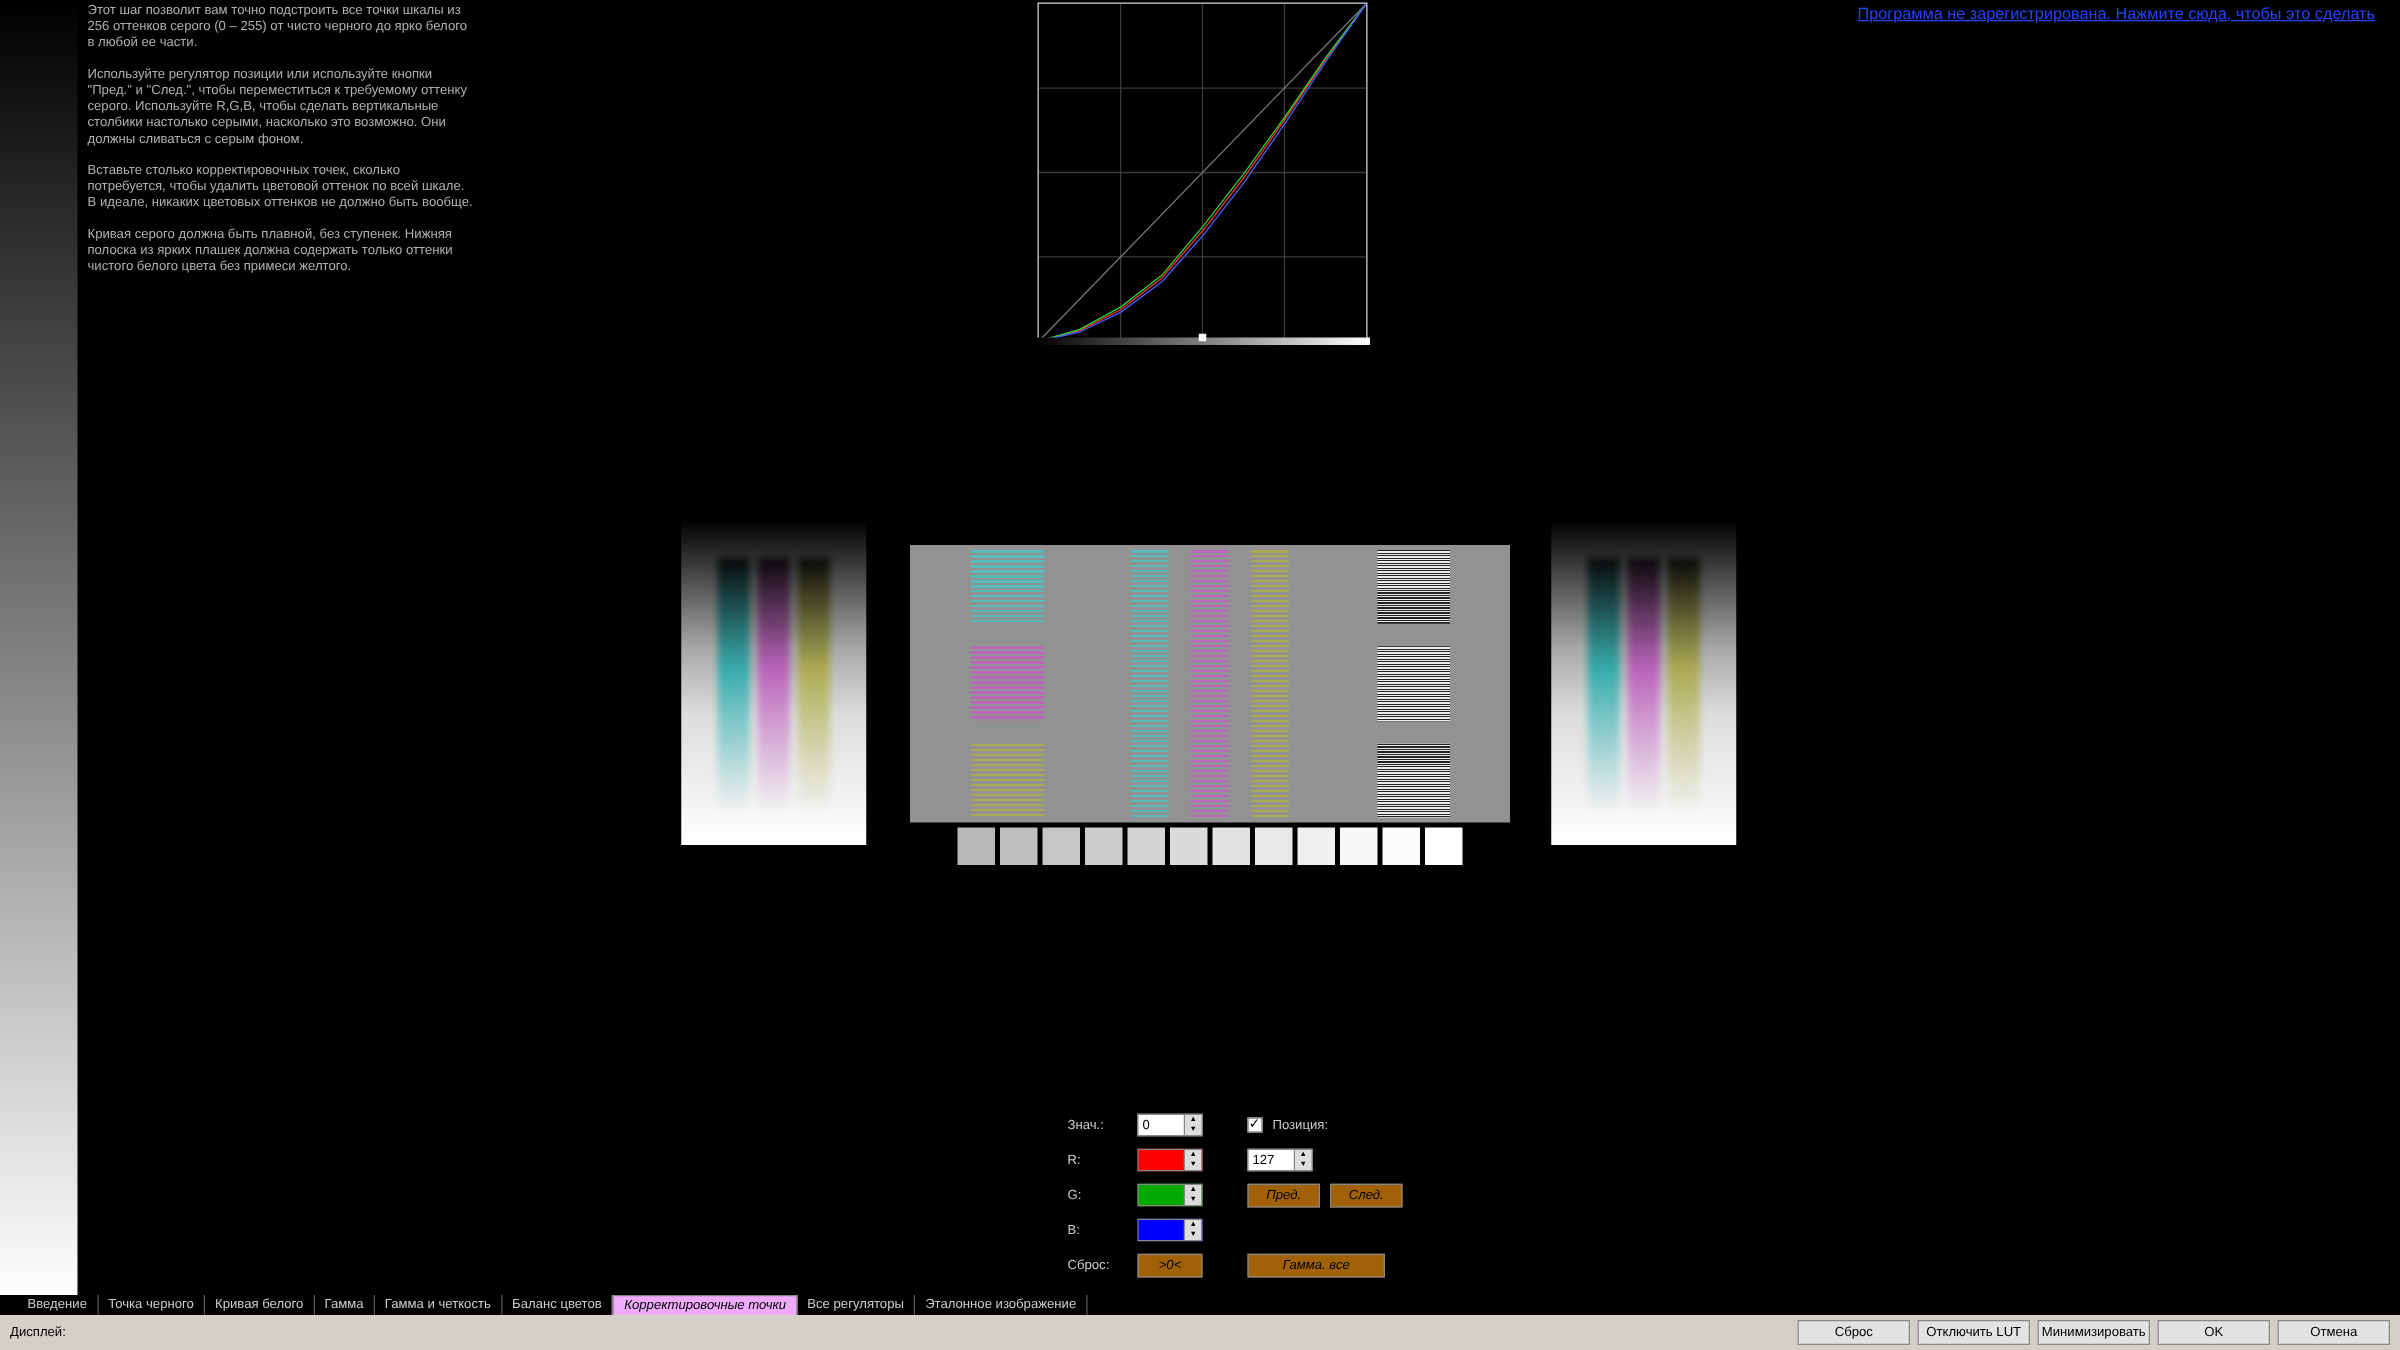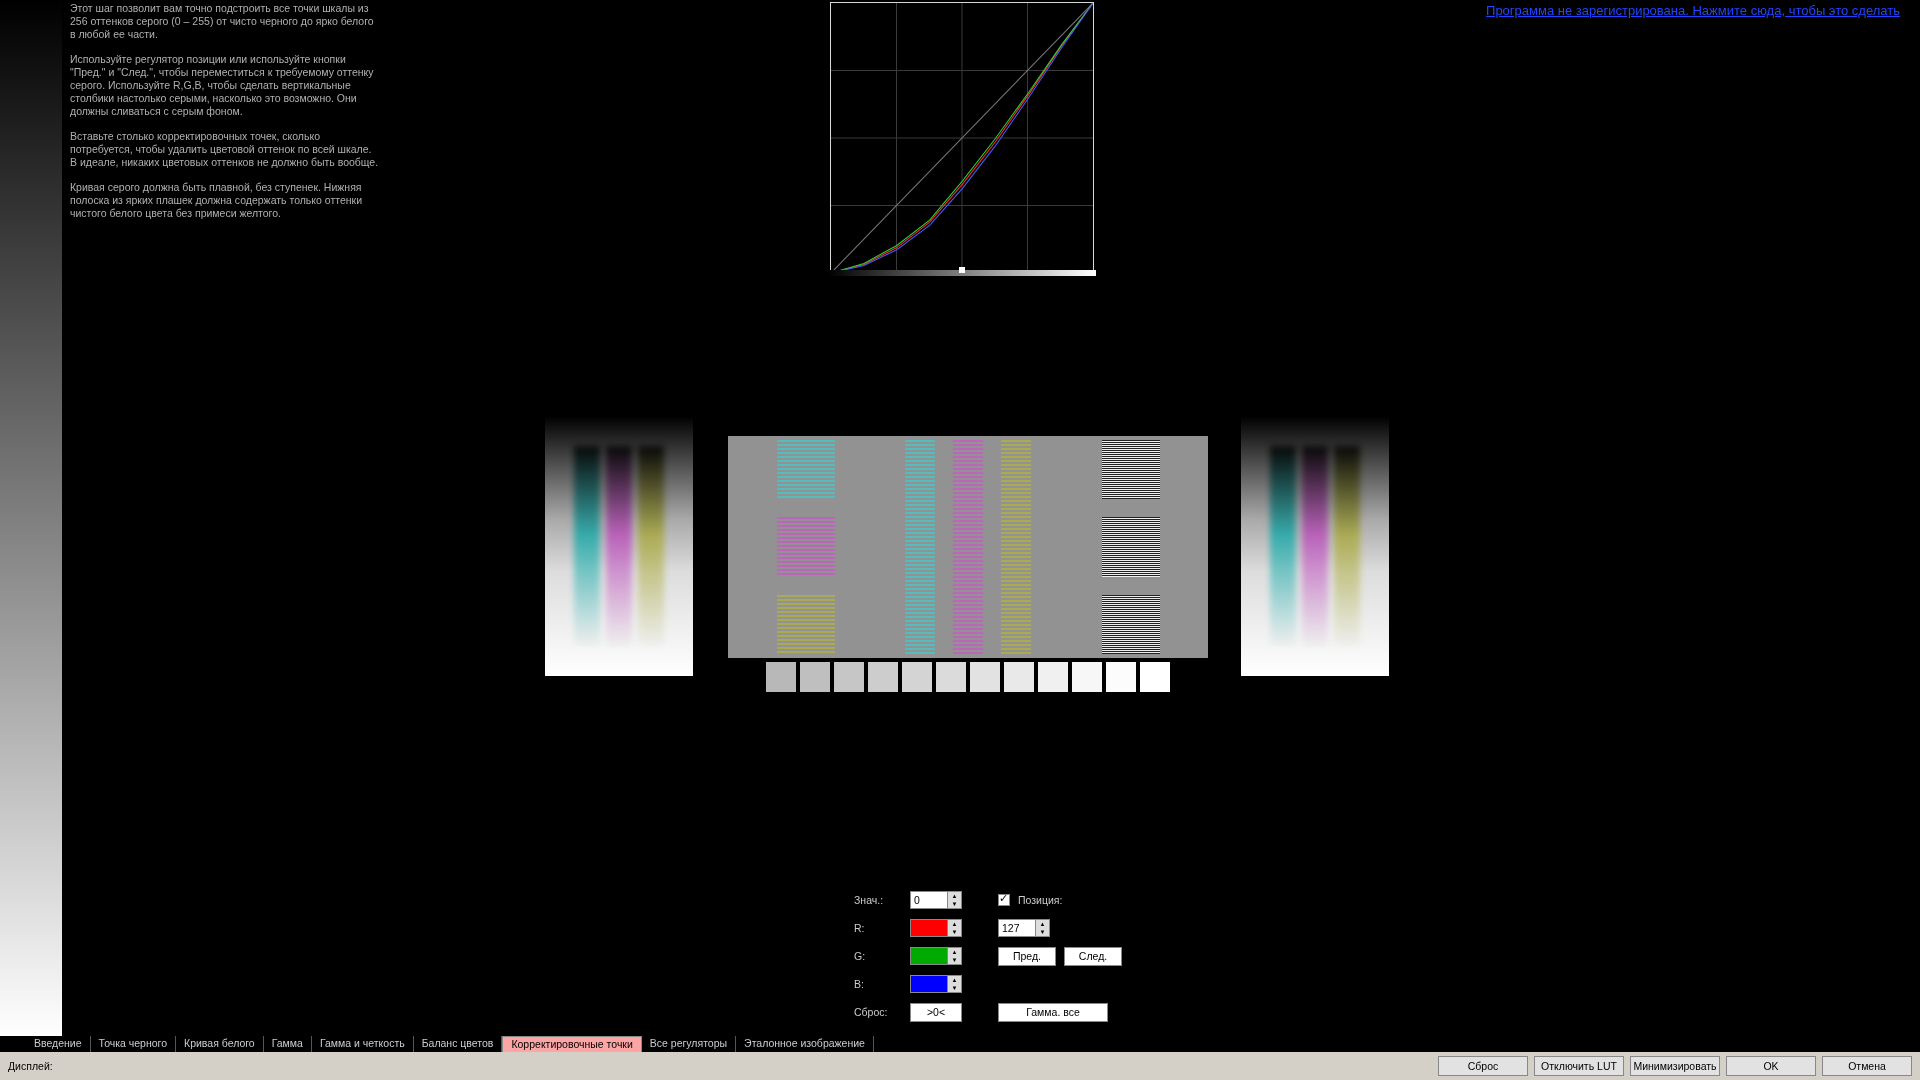--- a/index.html
+++ b/index.html
@@ -64,27 +64,27 @@
 .spinner .arrows { width: 14px; display: flex; flex-direction: column; border-left: 1px solid #888; }
 .spinner .arrows div { flex:1; font-size: 6px; line-height: 8px; text-align: center; background: #ddd; cursor: pointer; }
 .spinner.color input { width: 36px; }
 .spinner.red   { background: #ff0000; } .spinner.red input   { background: #ff0000; color: #ff0000; }
 .spinner.green { background: #00aa00; } .spinner.green input { background: #00aa00; color: #00aa00; }
 .spinner.blue  { background: #0000ff; } .spinner.blue input  { background: #0000ff; color: #0000ff; }
 
 .col2 { margin-left: 36px; display: flex; align-items: center; gap: 8px; }
 .chk { width: 12px; height: 12px; background: #fff; border: 1px solid #888; display: inline-block; position: relative; }
 .chk.checked::after { content: "✓"; position: absolute; top: -3px; left: 0; font-size: 11px; color: #000; }
-.btn-sm { height: 19px; min-width: 58px; padding: 0 8px; background: #ffffff; border: 1px solid #888; font-size: 10.5px; color: #000; cursor: pointer; }
+.btn-sm { height: 19px; min-width: 58px; padding: 0 8px; background: #a16207; border: 1px solid #888; font-size: 10.5px; color: #000; cursor: pointer; font-style: italic; }
 .btn-wide { min-width: 110px; }
 
 
-.tabbar { position: absolute; left: 0; bottom: 28px; width: 1920px; height: 16px; background: #000; display: flex; font-size: 10.5px; padding-left: 26px; }
+.tabbar { position: absolute; left: 0; bottom: 28px; width: 1920px; height: 16px; background: #000; display: flex; font-size: 10.5px; padding-left: 14px; }
 .tab { padding: 1px 8px; border-right: 1px solid #555; color: #ccc; cursor: pointer; }
-.tab.active { background: #fca5a5; color: #000; border: 1px solid #888; border-bottom: none; }
+.tab.active { background: #f0abfc; color: #000; border: 1px solid #888; border-bottom: none; font-style: italic; }
 
 
 .footer { position: absolute; left: 0; bottom: 0; width: 1920px; height: 28px; background: #d4d0c8; display: flex; align-items: center; padding: 0 8px; font-size: 10.5px; color: #000; margin-top: 48px; }
 .footer .disp-lbl { margin-right: 6px; }
 .footer select { flex: 0 0 880px; height: 18px; border: 1px solid #888; background: #eee; font-size: 10.5px; color: #666; padding-left: 4px; }
 .footer .spacer { flex: 1; }
 .footer .fbtn { height: 20px; min-width: 90px; margin-left: 6px; background: #e2e2e2; border: 1px solid #888; font-size: 10.5px; cursor: pointer; }
 </style>
 </head>
 <body>

